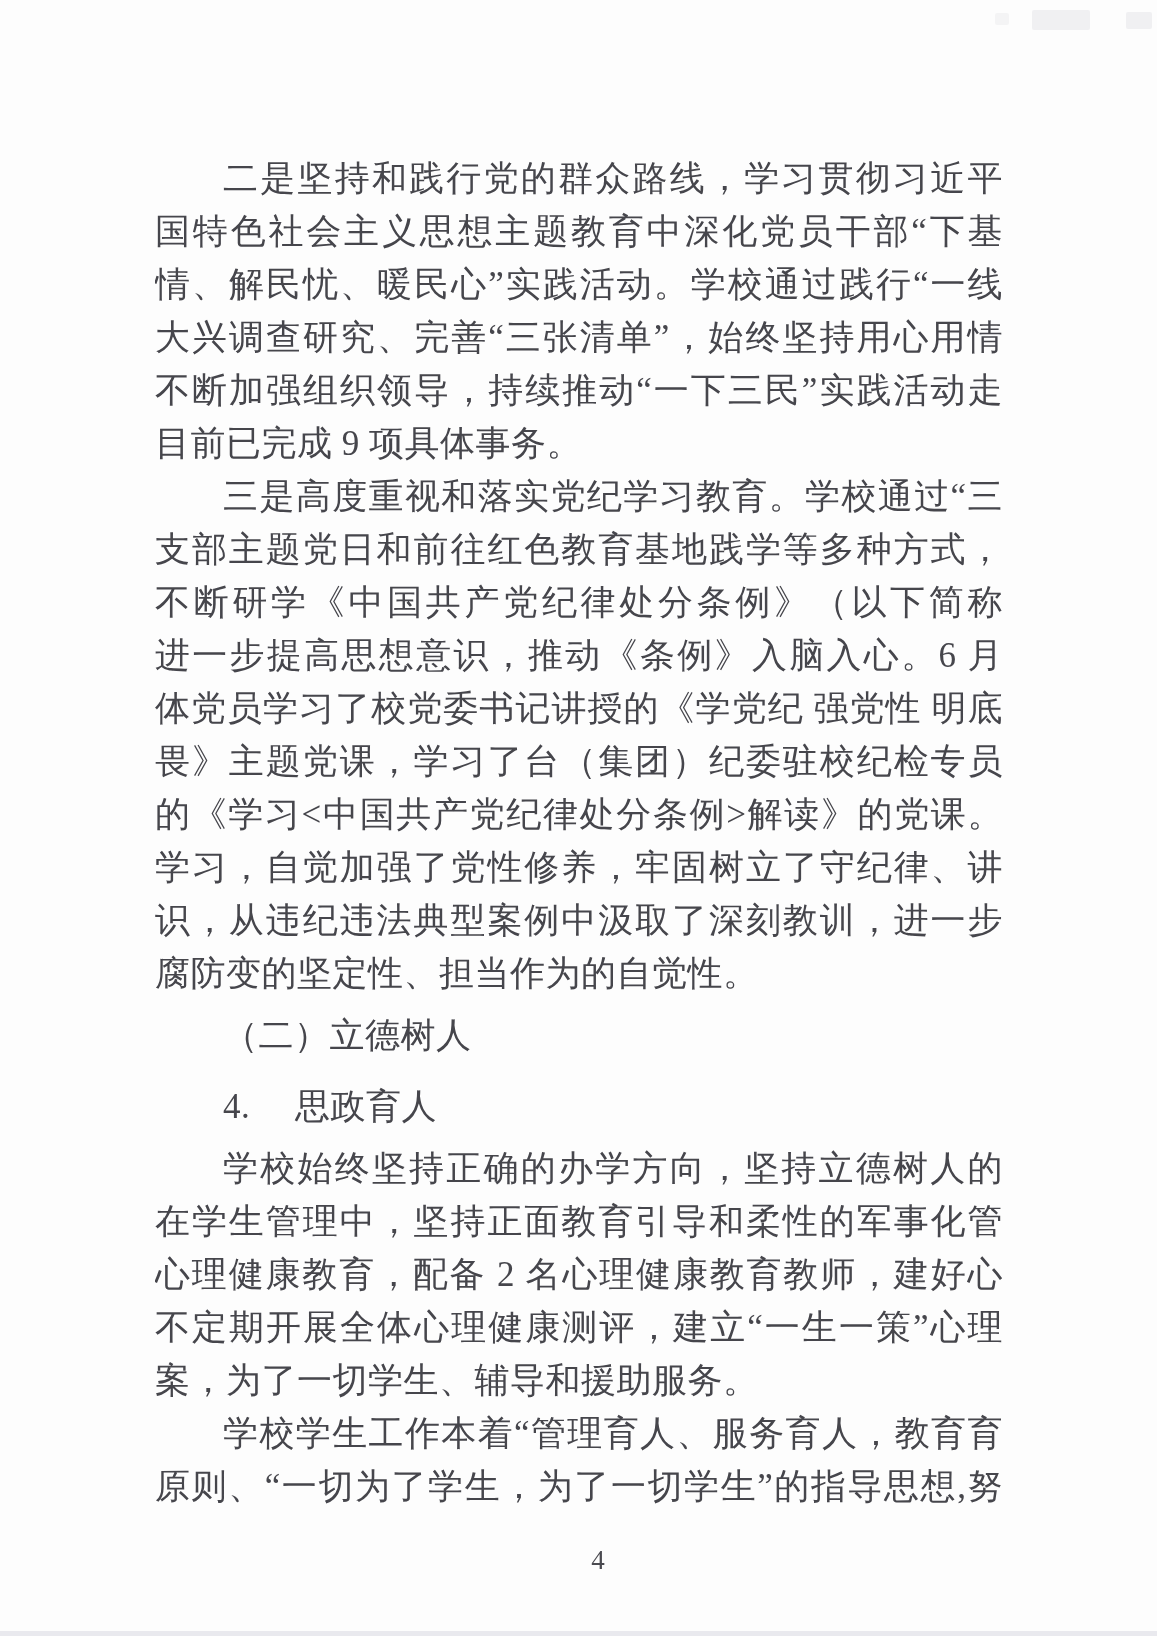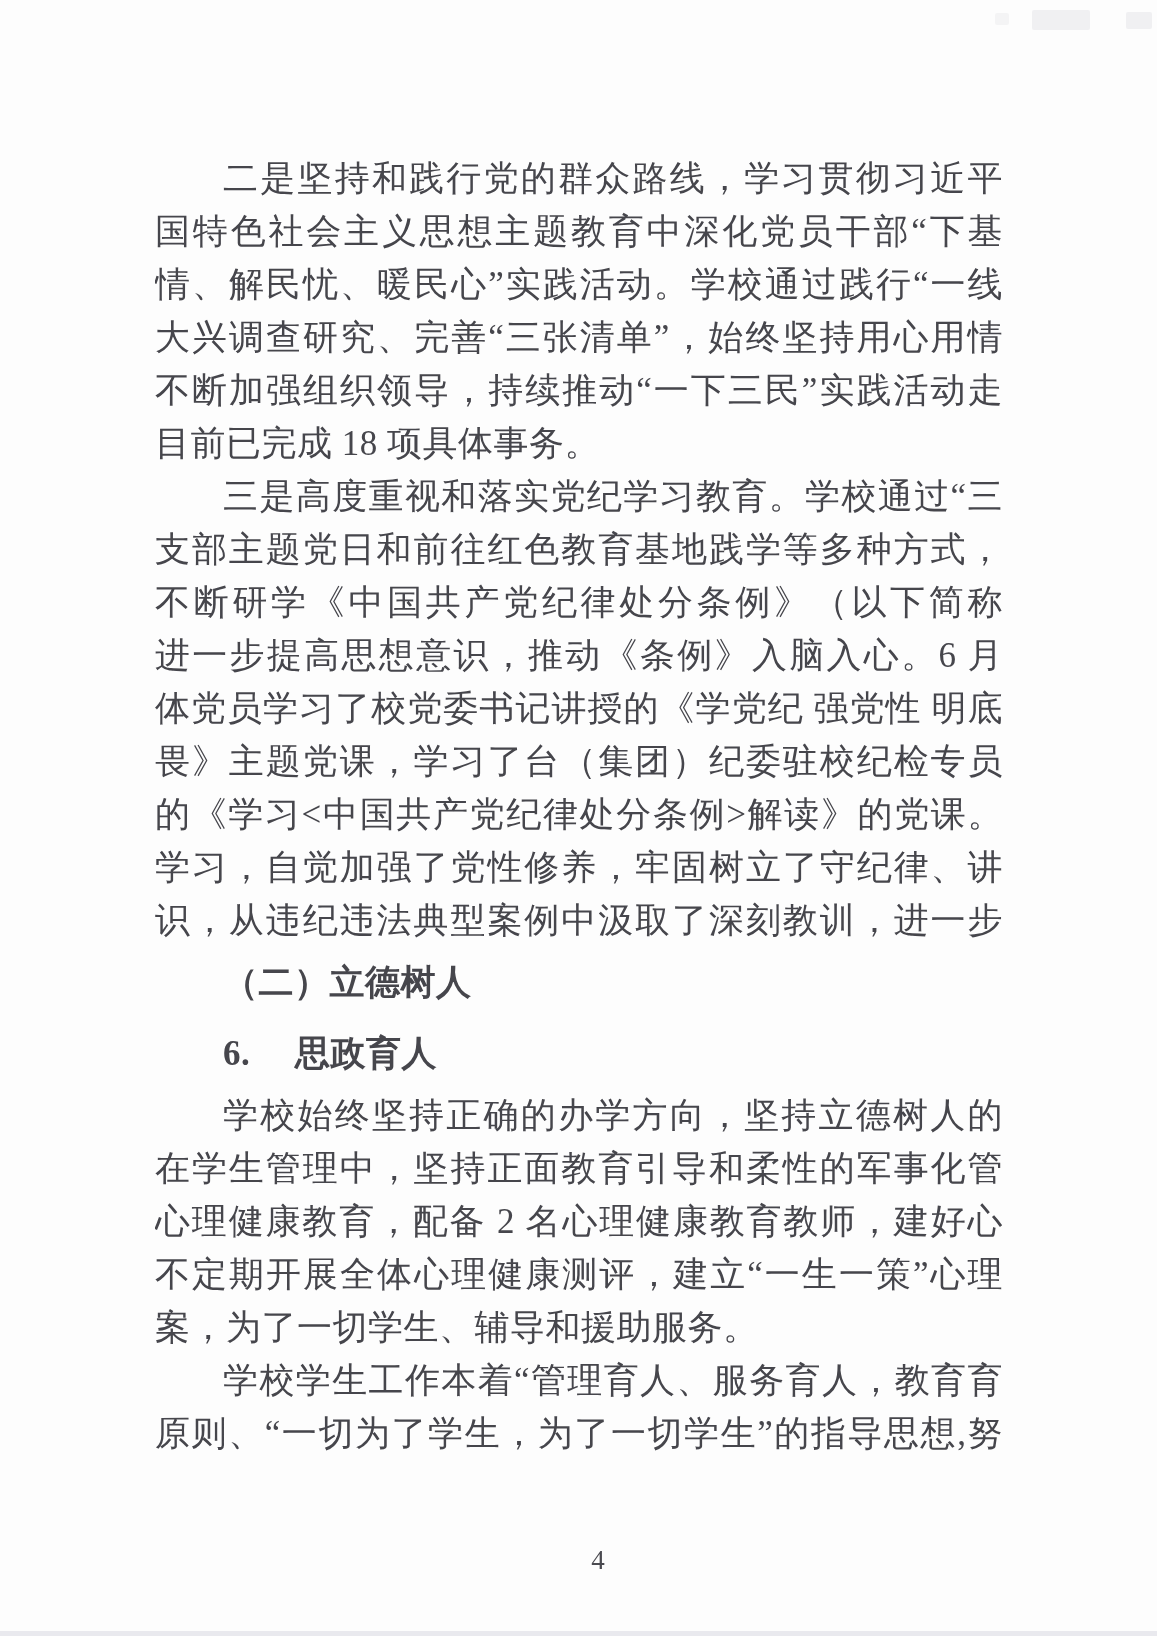--- a/index.html
+++ b/index.html
@@ -29,21 +29,21 @@
     height:53px;
     overflow:hidden;
     letter-spacing:0.5px;
     text-align:justify;
     text-justify:inter-character;
     text-align-last:justify;
     white-space:pre-wrap;
   }
   .line.indent{text-indent:68px;}
   .line.end{text-align-last:left;}
-  .block.heading{padding:9px 0;font-weight:bold;}
+  .block.heading{padding:9px 0;}
   .heading-line{text-indent:68px;}
   .page-footer{
     position:absolute;
     left:155px;
     top:1545px;
     width:848px;
     text-align:center;
     padding-left:38px;
     box-sizing:border-box;
   }
@@ -75,38 +75,39 @@
   <div class="scan-artifact artifact-b"></div>
   <div class="scan-artifact artifact-c"></div>
 
   <main class="text-block" id="doc-body">
       <section class="block paragraph">
         <div class="line indent">二是坚持和践行党的群众路线，学习贯彻习近平新时代中</div>
         <div class="line">国特色社会主义思想主题教育中深化党员干部“下基层、察民</div>
         <div class="line">情、解民忧、暖民心”实践活动。学校通过践行“一线工作法”、</div>
         <div class="line">大兴调查研究、完善“三张清单”，始终坚持用心用情服务；</div>
         <div class="line">不断加强组织领导，持续推动“一下三民”实践活动走深走实，</div>
-        <div class="line end">目前已完成 18 项具体事务。</div>
+        <div class="line end">目前已完成 9 项具体事务。</div>
       </section>
       <section class="block paragraph">
         <div class="line indent">三是高度重视和落实党纪学习教育。学校通过“三会一课”、</div>
         <div class="line">支部主题党日和前往红色教育基地践学等多种方式，结合实际</div>
         <div class="line">不断研学《中国共产党纪律处分条例》（以下简称《条例》），</div>
         <div class="line">进一步提高思想意识，推动《条例》入脑入心。6 月 24 日，全</div>
         <div class="line">体党员学习了校党委书记讲授的《学党纪 强党性 明底线 知敬</div>
         <div class="line">畏》主题党课，学习了台（集团）纪委驻校纪检专员李博同志</div>
         <div class="line">的《学习&lt;中国共产党纪律处分条例&gt;解读》的党课。大家通过</div>
         <div class="line">学习，自觉加强了党性修养，牢固树立了守纪律、讲规矩的意</div>
         <div class="line">识，从违纪违法典型案例中汲取了深刻教训，进一步增强了拒</div>
+        <div class="line end">腐防变的坚定性、担当作为的自觉性。</div>
       </section>
       <section class="block heading">
         <div class="line heading-line end">（二）立德树人</div>
       </section>
       <section class="block heading">
-        <div class="line heading-line end">6.　 思政育人</div>
+        <div class="line heading-line end">4.　 思政育人</div>
       </section>
       <section class="block paragraph">
         <div class="line indent">学校始终坚持正确的办学方向，坚持立德树人的基本原则，</div>
         <div class="line">在学生管理中，坚持正面教育引导和柔性的军事化管理。加强</div>
         <div class="line">心理健康教育，配备 2 名心理健康教育教师，建好心理辅导室，</div>
         <div class="line">不定期开展全体心理健康测评，建立“一生一策”心理成长档</div>
         <div class="line end">案，为了一切学生、辅导和援助服务。</div>
       </section>
       <section class="block paragraph">
         <div class="line indent">学校学生工作本着“管理育人、服务育人，教育育人”的</div>

